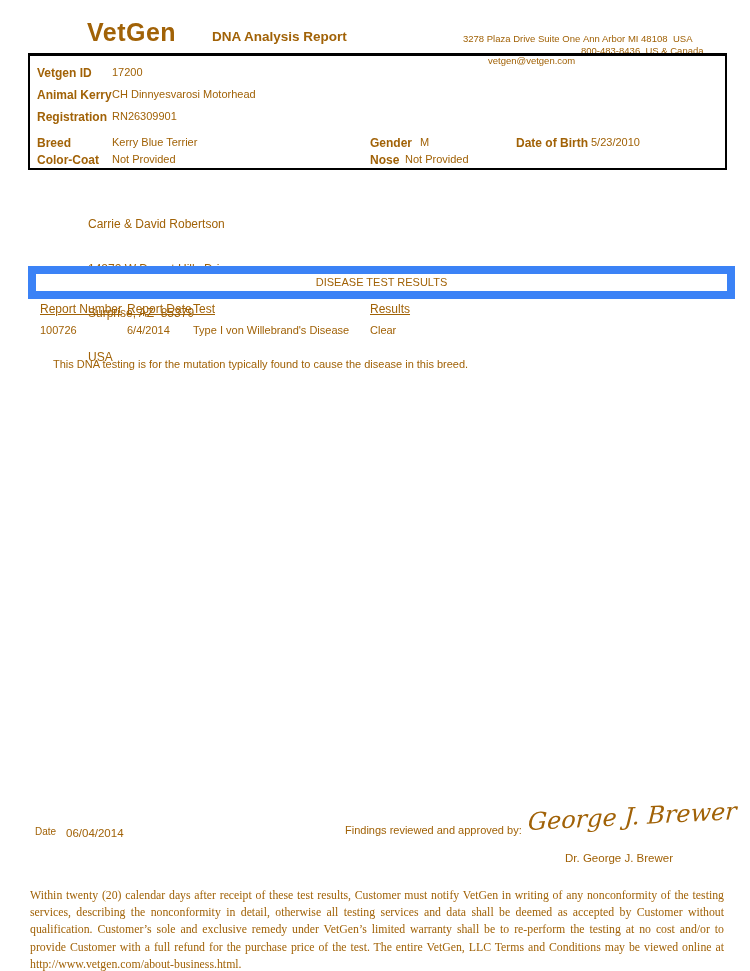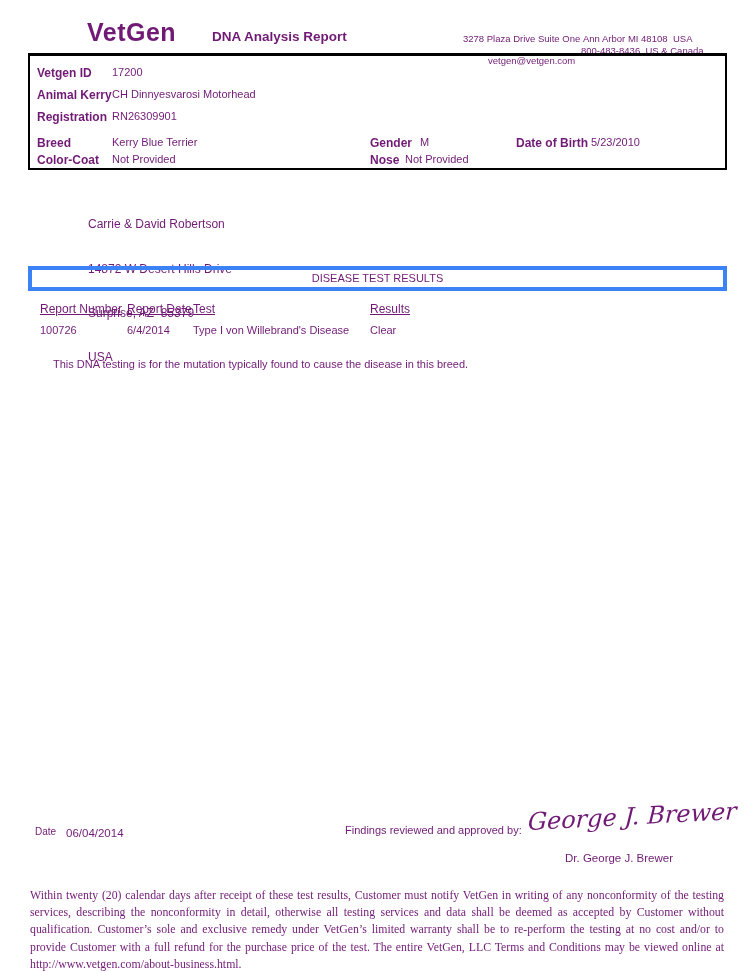--- a/index.html
+++ b/index.html
@@ -1,21 +1,21 @@
 <!DOCTYPE html>
 <html><head>
 <meta charset="utf-8">
 <style>
   html, body { margin: 0; padding: 0; background: #ffffff; }
   .page {
     position: relative;
     width: 750px;
     height: 971px;
     background: #ffffff;
-    color: #701a75;
+    color: #a16207;
     font-family: "Liberation Sans", sans-serif;
     overflow: hidden;
   }
   .abs { position: absolute; white-space: pre; }
 
   
   .logo { left: 87px; top: 18px; font-size: 25px; font-weight: bold; letter-spacing: 0.5px; }
   .report-title { left: 184px; top: 29px; font-size: 13.5px; font-weight: bold; margin-left: 28px; }
   .addr { font-size: 9.5px; }
   .addr-1a { left: 463px; top: 33px; }
@@ -40,21 +40,21 @@
   .c-lbl3 { left: 486px; } .c-val3 { left: 561px; }
 
   
   .owner { left: 88px; top: 188px; font-size: 12px; line-height: 14.7px; }
 
   
   .banner {
     position: absolute;
     left: 28px; top: 266px;
     width: 691px; height: 17px;
-    border: 4px solid #3b82f6;
+    border: 8px solid #3b82f6;
     text-align: center;
     font-size: 11px;
     line-height: 17px;
   }
 
   
   .th { font-size: 12px; text-decoration: underline; top: 302px; }
   .td { font-size: 11px; top: 324px; }
   .col-1 { left: 40px; } .col-2 { left: 127px; } .col-3 { left: 193px; } .col-4 { left: 370px; text-align: right; }
 

